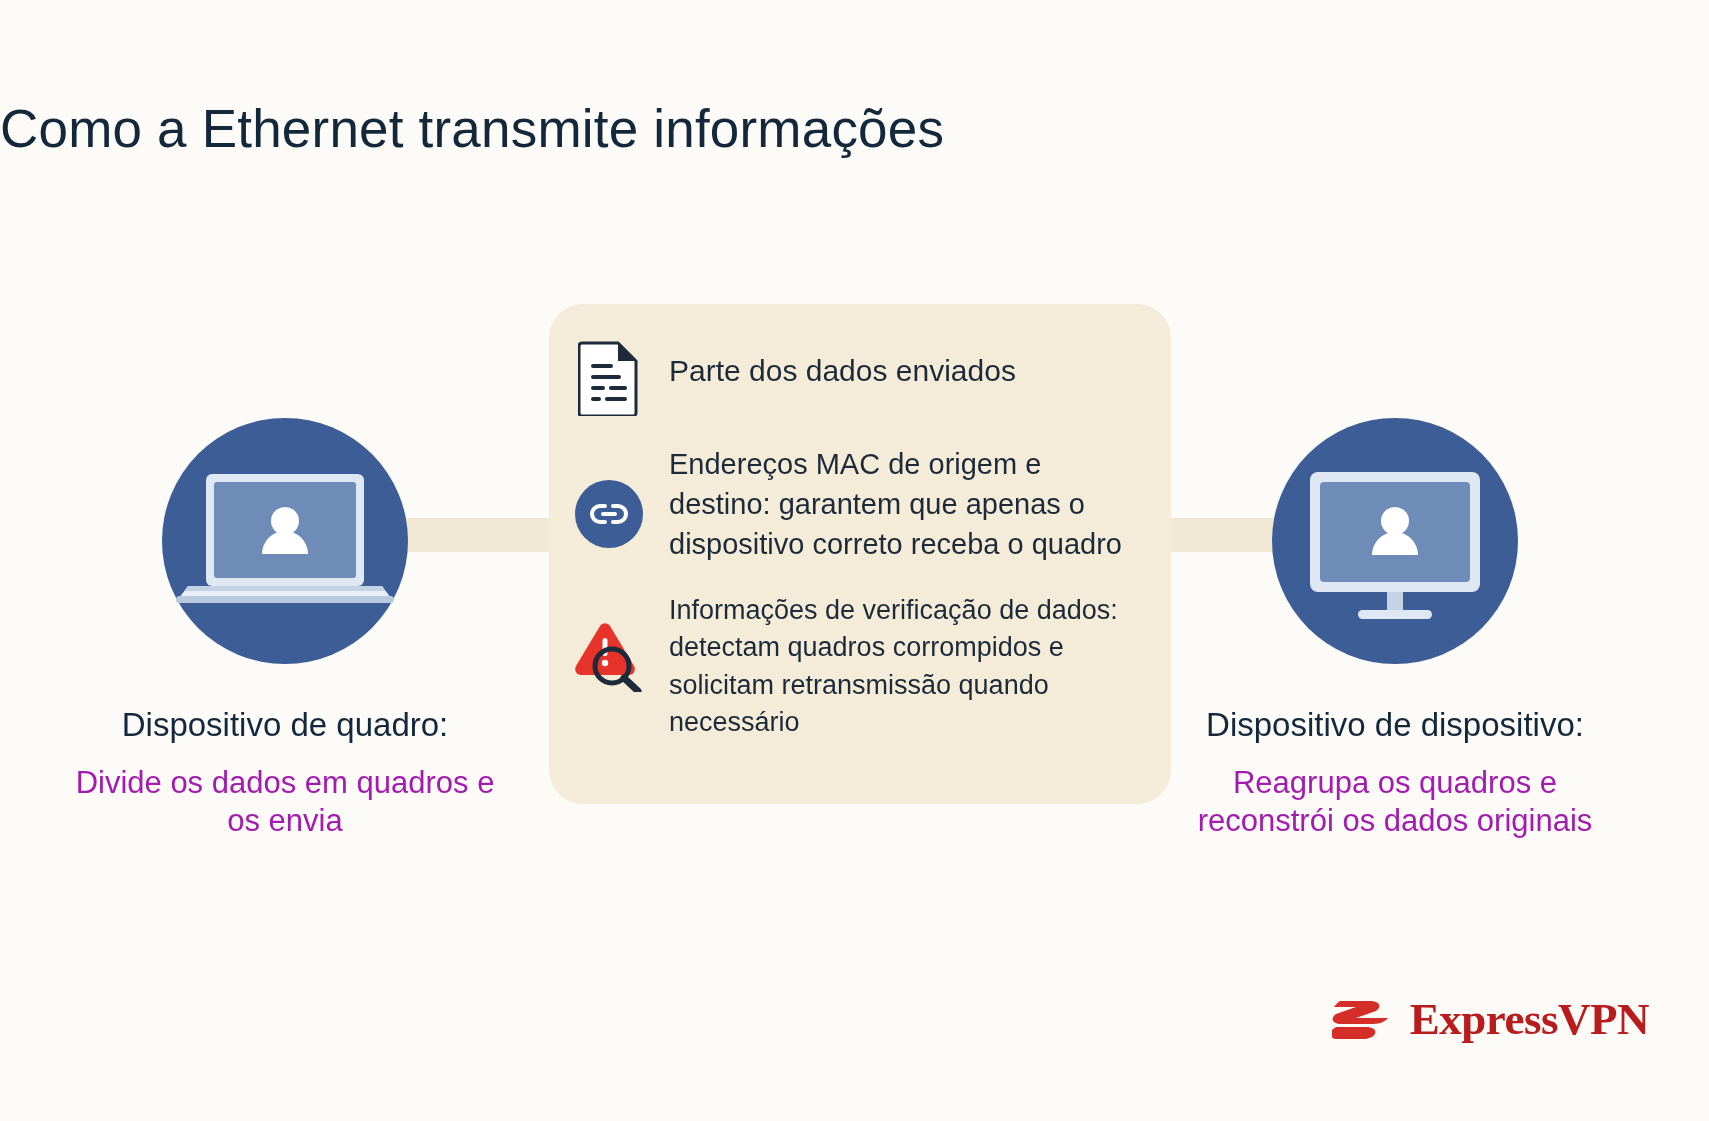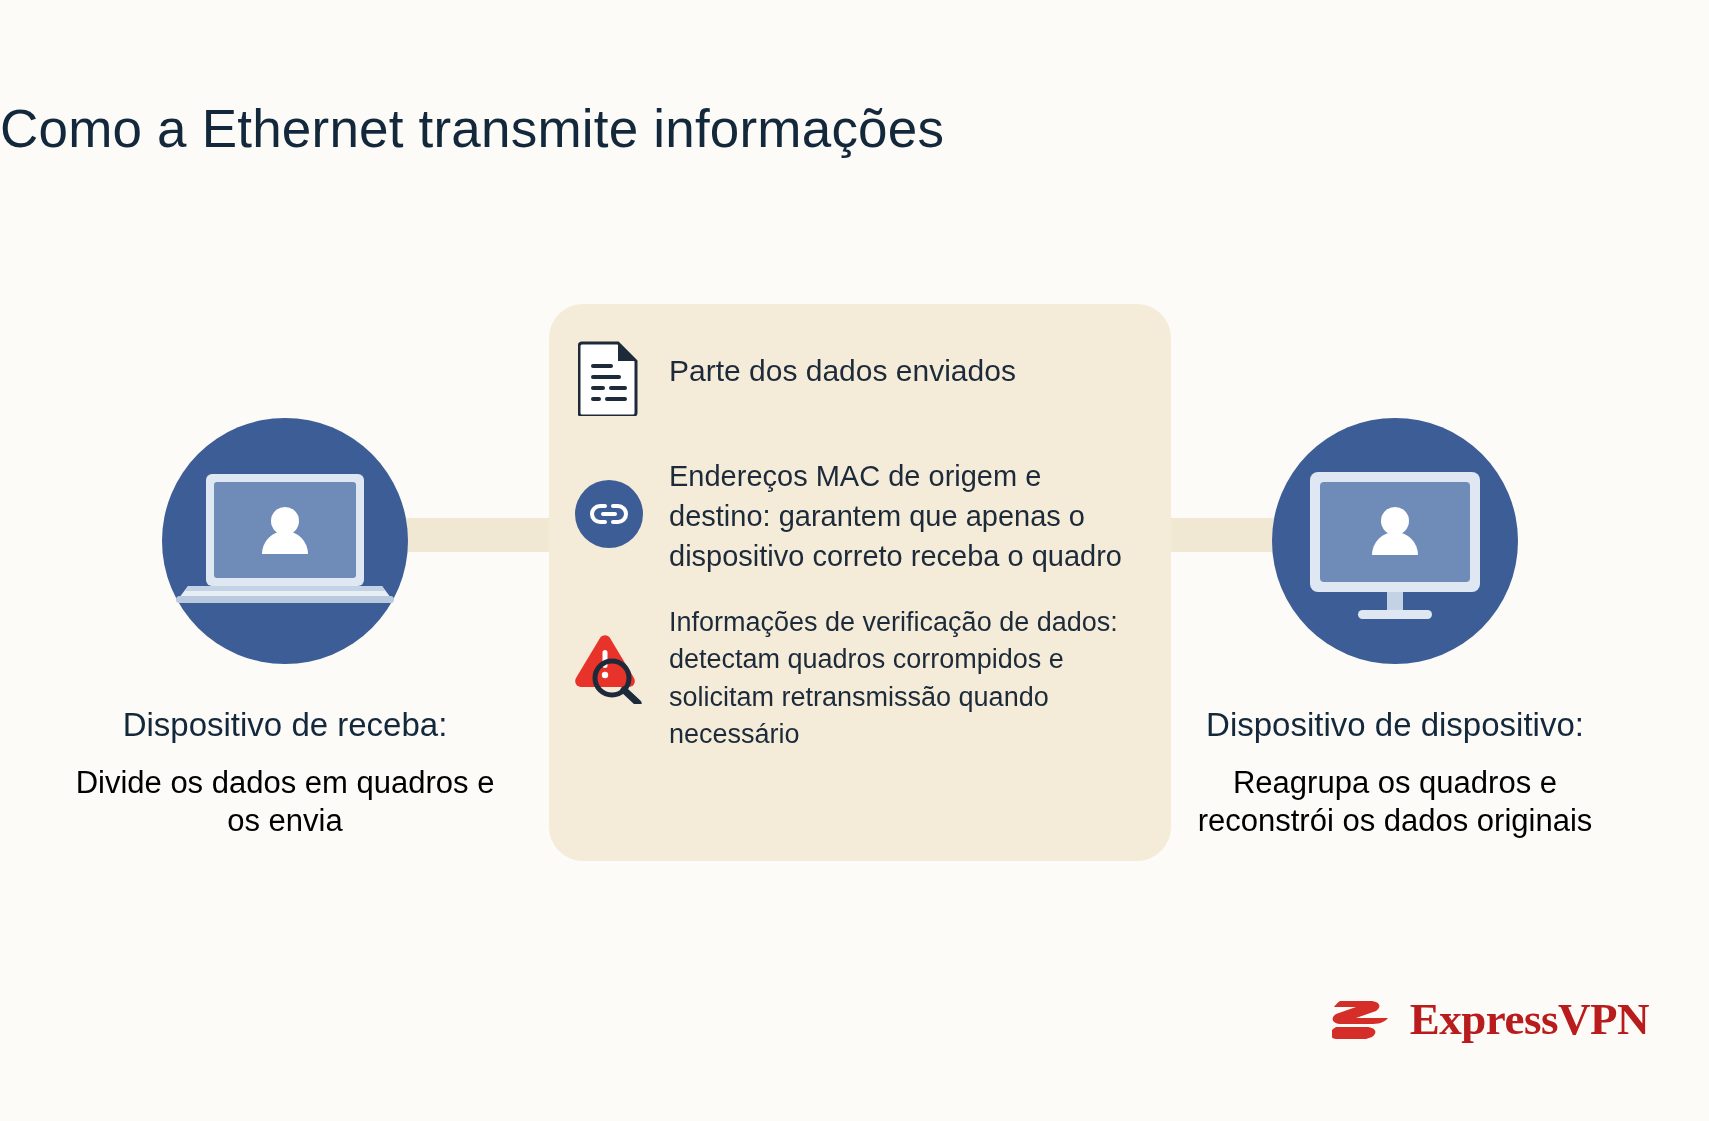--- a/index.html
+++ b/index.html
@@ -63,30 +63,30 @@
     margin-top: 42px;
     font-size: 33px;
     font-weight: 400;
     color: #14283c;
     white-space: nowrap;
   }
   .device-desc {
     margin-top: 20px;
     font-size: 31px;
     line-height: 1.23;
-    color: #000000;
+    color: #a21caf;
   }
 
   
   .card {
     position: absolute;
     left: 549px;
     top: 304px;
     width: 622px;
-    height: 557px;
+    height: 500px;
     background: #f4ecd8;
     border-radius: 34px;
     box-sizing: border-box;
     padding: 32px 36px 0 0;
   }
   .card-row {
     display: flex;
     align-items: flex-start;
   }
   .card-row + .card-row { margin-top: 28px; }
@@ -98,21 +98,21 @@
     justify-content: center;
     padding-top: 4px;
   }
   .row-text {
     font-size: 27px;
     line-height: 1.38;
     color: #1c2a3a;
   }
   .row-1 .row-text { font-size: 30px; padding-top: 14px; }
   .row-2 .row-icon { padding-top: 36px; }
-  .row-2 .row-text { font-size: 29px; margin-top: 12px; }
+  .row-2 .row-text { font-size: 29px; }
   .row-3 .row-icon { padding-top: 28px; }
 
   .mac-circle {
     width: 68px;
     height: 68px;
     border-radius: 50%;
     background: #3d5d96;
     display: flex;
     align-items: center;
     justify-content: center;
@@ -151,21 +151,21 @@
       <path d="M26 168 L220 168 L223 173 L23 173 Z" fill="#c3d2e4"></path>
       <rect x="14" y="178" width="218" height="7" rx="3.5" fill="#b9c9de"></rect>
 
       <rect x="44" y="56" width="158" height="112" rx="6" fill="#dfe8f2"></rect>
       <rect x="52" y="64" width="142" height="96" rx="3" fill="#6f8cb8"></rect>
 
       <circle cx="123" cy="103" r="14" fill="#ffffff"></circle>
       <path d="M100 136 a23 23 0 0 1 46 0 z" fill="#ffffff"></path>
     </svg>
   </div>
-  <div class="device-heading">Dispositivo de receba:</div>
+  <div class="device-heading">Dispositivo de quadro:</div>
   <div class="device-desc">Divide os dados em quadros e os envia</div>
 </div>
 
 <div class="card">
 
   <div class="card-row row-1">
     <div class="row-icon">
       <svg width="62" height="76" viewBox="0 0 62 76">
         <path d="M4 3 h36 l18 18 v52 a3 3 0 0 1 -3 3 h-51 a3 3 0 0 1 -3 -3 v-67 a3 3 0 0 1 3 -3 z" fill="#ffffff" stroke="#1c2a3a" stroke-width="3"></path>
         <path d="M40 3 l18 18 h-18 z" fill="#1c2a3a"></path>

